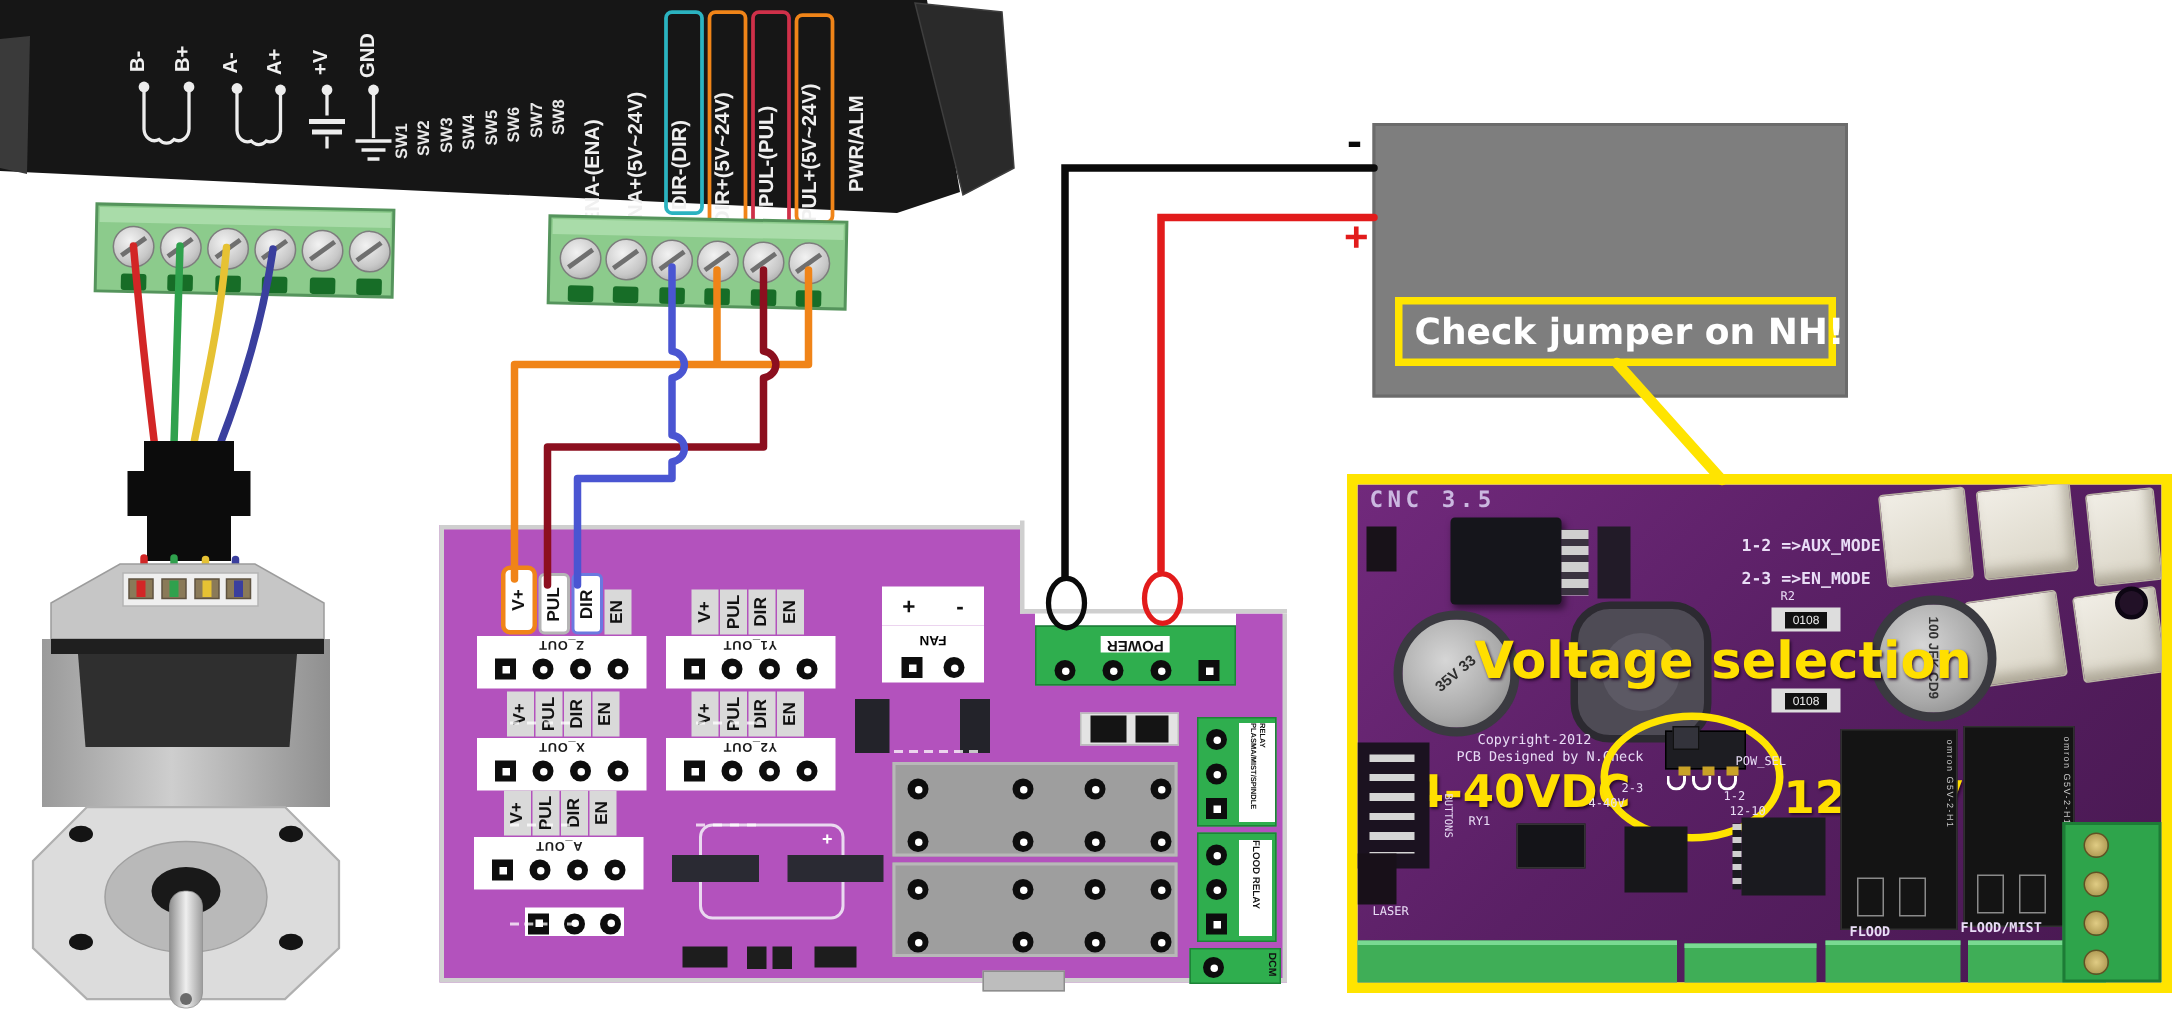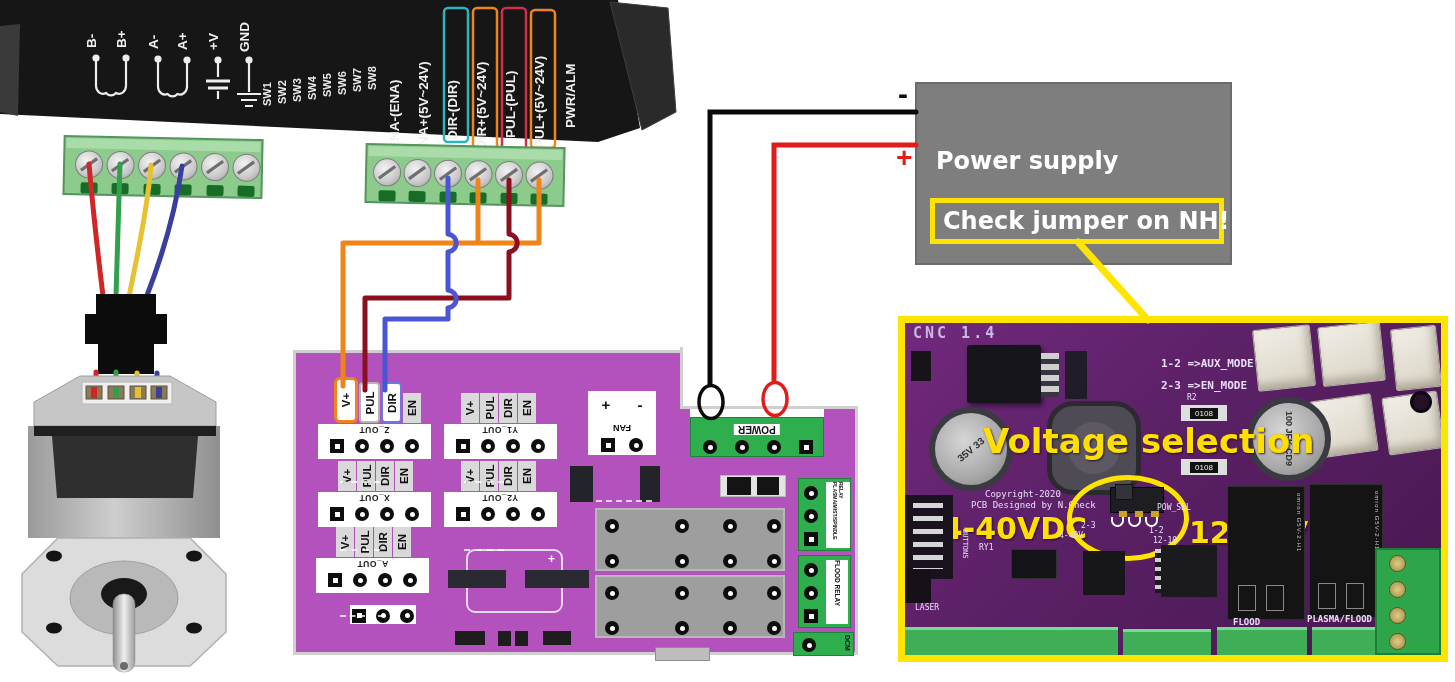--- a/index.html
+++ b/index.html
@@ -283,27 +283,26 @@
     </div>
     <div class="greenblk" style="left:497px;top:279px;width:61px;height:24px;">
       <div class="pad" style="position:absolute;left:8px;top:5px;"></div>
       <span class="vtext" style="position:absolute;right:2px;top:2px;font-size:7px;font-weight:700;color:#111;">DCM</span>
     </div>
   </div>
 
   <div class="abs notch"></div>
 
   <div class="abs psu">
-    <div class="l2">Power supply</div>
     <div class="jbox">Check jumper on NH!</div>
   </div>
 
   <div class="abs photo">
 
-    <div class="ph silks" style="left:8px;top:1px;font-size:15px;font-weight:700;letter-spacing:3px;color:#cbb8e0;">CNC  1.4</div>
+    <div class="ph silks" style="left:8px;top:1px;font-size:15px;font-weight:700;letter-spacing:3px;color:#cbb8e0;">CNC  3.5</div>
 
     <div class="ph" style="left:62px;top:22px;width:74px;height:58px;background:#15151b;border-radius:3px;box-shadow:2px 3px 5px rgba(0,0,0,.5);"></div>
     <div class="ph" style="left:136px;top:30px;width:18px;height:44px;background:repeating-linear-gradient(#cfcfcf 0 6px,#3a3340 6px 11px);"></div>
     <div class="ph" style="left:160px;top:28px;width:22px;height:48px;background:#221b28;"></div>
     <div class="ph" style="left:6px;top:28px;width:20px;height:30px;background:#181219;"></div>
 
     <div class="ph silks" style="left:256px;top:34px;font-size:11px;font-weight:700;">1-2 =&gt;AUX_MODE</div>
     <div class="ph silks" style="left:256px;top:56px;font-size:11px;font-weight:700;">2-3 =&gt;EN_MODE</div>
 
     <div class="wconn" style="left:350px;top:4px;width:58px;height:62px;transform:rotate(-6deg);"></div>
@@ -326,21 +325,21 @@
     <div class="ph silks" style="left:282px;top:70px;font-size:8px;">R2</div>
     <div class="ph" style="left:276px;top:82px;width:46px;height:16px;background:#ddd;display:flex;align-items:center;justify-content:center;">
       <span style="background:#111;color:#eee;font-size:8px;padding:1px 5px;">0108</span>
     </div>
     <div class="ph" style="left:276px;top:136px;width:46px;height:16px;background:#ddd;display:flex;align-items:center;justify-content:center;">
       <span style="background:#111;color:#eee;font-size:8px;padding:1px 5px;">0108</span>
     </div>
 
     <div class="ph ytxt" style="left:78px;top:98px;font-size:34px;">Voltage selection</div>
 
-    <div class="ph silks" style="left:80px;top:166px;font-size:9px;">Copyright-2020</div>
+    <div class="ph silks" style="left:80px;top:166px;font-size:9px;">Copyright-2012</div>
     <div class="ph silks" style="left:66px;top:177px;font-size:9px;">PCB Designed by N.Check</div>
 
     <div class="ph ytxt" style="left:16px;top:188px;font-size:30px;">14-40VDC</div>
     <div class="ph ytxt" style="left:284px;top:192px;font-size:30px;">12-14V DC</div>
 
     <div class="ph" style="left:162px;top:152px;width:122px;height:86px;border:5px solid #ffe400;border-radius:50%;"></div>
     <div class="ph" style="left:205px;top:164px;width:54px;height:26px;background:#1d1d22;border:1px solid #000;">
       <div style="position:absolute;left:4px;top:-4px;width:18px;height:16px;background:#33333b;border:1px solid #111;"></div>
       <div style="position:absolute;left:8px;bottom:-5px;width:8px;height:6px;background:#c9a227;"></div>
       <div style="position:absolute;left:24px;bottom:-5px;width:8px;height:6px;background:#c9a227;"></div>
@@ -372,21 +371,21 @@
       <span class="rl-mark">omron G5V-2-H1</span>
       <div class="rl-sch" style="left:10px;"></div>
         <div class="rl-sch" style="left:38px;"></div>
     </div>
     <div class="relay" style="left:404px;top:161px;width:74px;height:134px;">
       <span class="rl-mark">omron G5V-2-H1</span>
       <div class="rl-sch" style="left:8px;"></div>
         <div class="rl-sch" style="left:36px;"></div>
     </div>
     <div class="ph silks" style="left:328px;top:294px;font-size:9px;font-weight:700;">FLOOD</div>
-    <div class="ph silks" style="left:402px;top:291px;font-size:9px;font-weight:700;">PLASMA/FLOOD</div>
+    <div class="ph silks" style="left:402px;top:291px;font-size:9px;font-weight:700;">FLOOD/MIST</div>
 
     <div class="ph" style="left:-7px;top:304px;width:220px;height:35px;background:#3fae57;border-top:3px solid #79da92;"></div>
     <div class="ph" style="left:218px;top:306px;width:88px;height:33px;background:#3fae57;border-top:3px solid #79da92;"></div>
     <div class="ph" style="left:312px;top:304px;width:90px;height:35px;background:#3fae57;border-top:3px solid #79da92;"></div>
     <div class="ph" style="left:407px;top:304px;width:92px;height:35px;background:#3fae57;border-top:3px solid #79da92;"></div>
     <div class="ph" style="left:470px;top:225px;width:66px;height:107px;background:#2ea44b;border:2px solid #1d7c36;">
       <div style="position:absolute;left:12px;top:5px;width:17px;height:17px;border-radius:50%;background:radial-gradient(#e0cc84,#a08a44);border:1px solid #5f5224;"></div>
       <div style="position:absolute;left:12px;top:31px;width:17px;height:17px;border-radius:50%;background:radial-gradient(#e0cc84,#a08a44);border:1px solid #5f5224;"></div>
       <div style="position:absolute;left:12px;top:57px;width:17px;height:17px;border-radius:50%;background:radial-gradient(#e0cc84,#a08a44);border:1px solid #5f5224;"></div>
       <div style="position:absolute;left:12px;top:83px;width:17px;height:17px;border-radius:50%;background:radial-gradient(#e0cc84,#a08a44);border:1px solid #5f5224;"></div>

